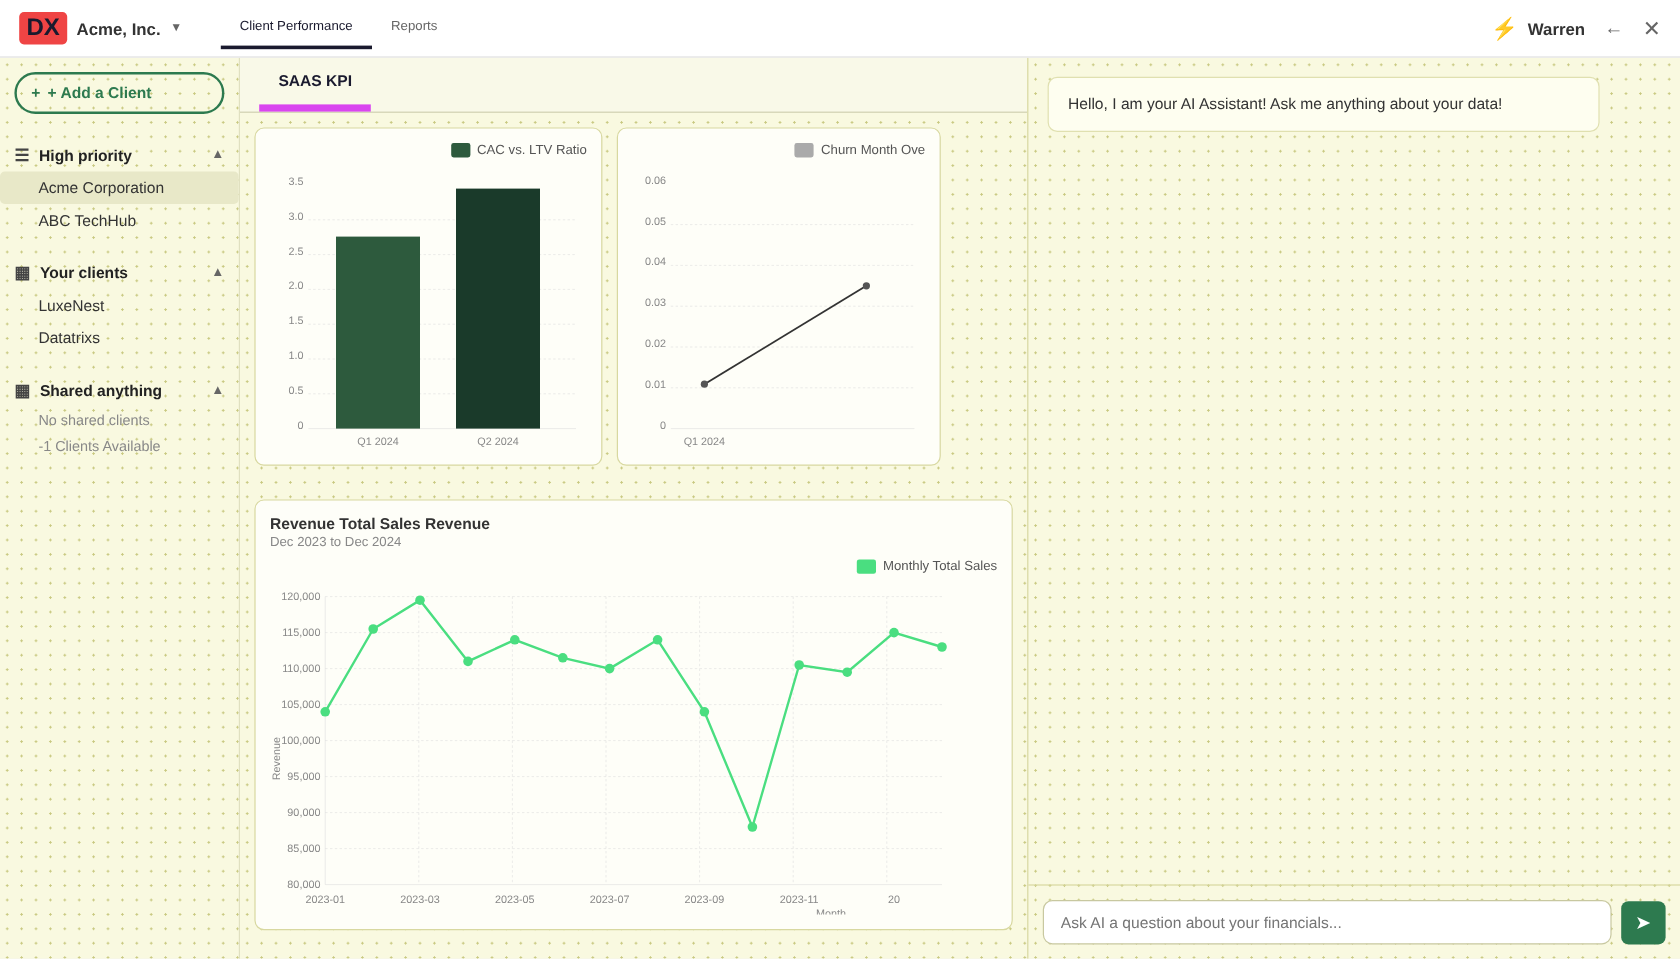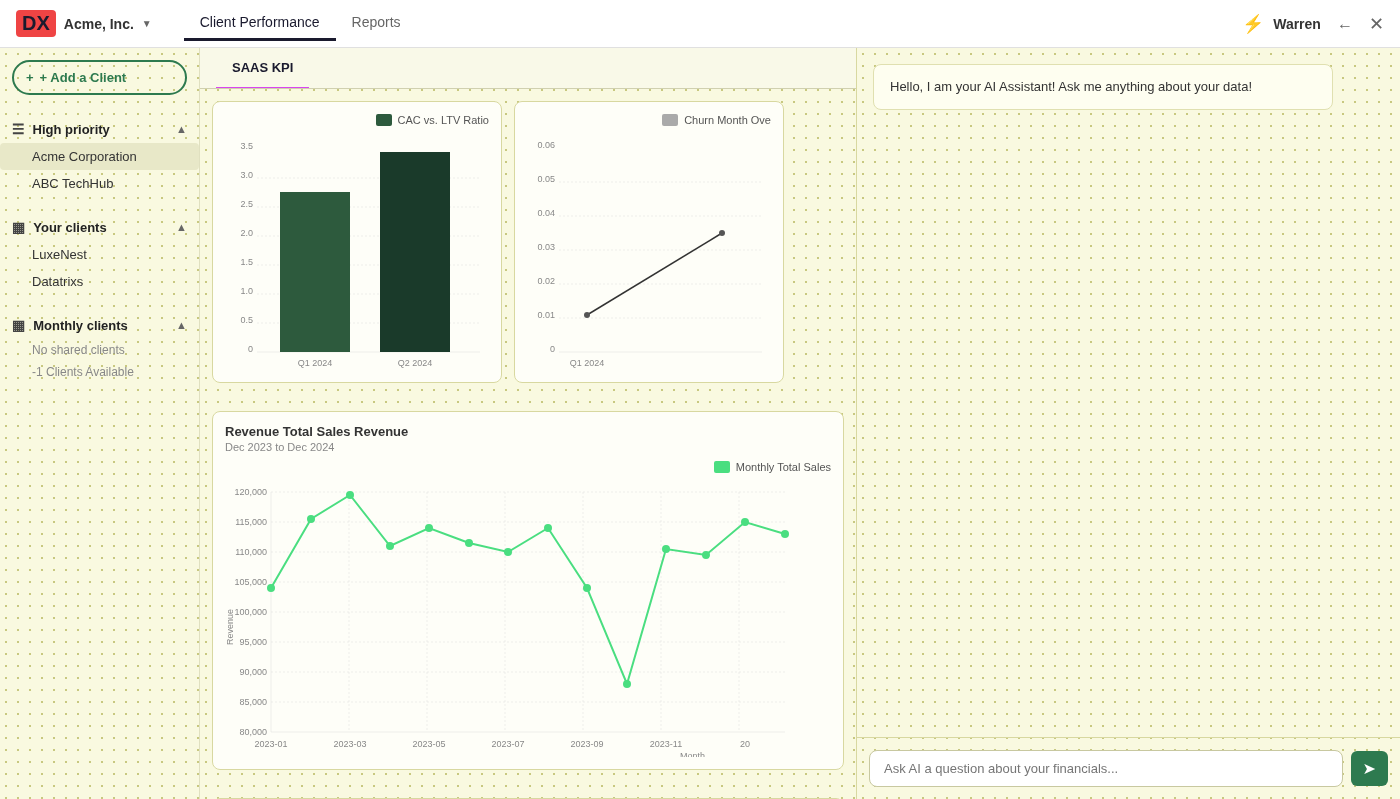--- a/index.html
+++ b/index.html
@@ -8,21 +8,21 @@
     
     .top-nav {
       display: flex; align-items: center; background: #fff; border-bottom: 1px solid #e0e0e0;
       height: 48px; padding: 0 16px; flex-shrink: 0; position: relative;
     }
     .logo-area { display: flex; align-items: center; gap: 8px; margin-right: 24px; }
     .logo-dx { font-weight: 900; font-size: 20px; color: #1a1a2e; background: #ef4444; padding: 2px 6px; border-radius: 4px; }
     .company-name { font-size: 14px; font-weight: 600; color: #333; }
     .chevron-down { font-size: 10px; color: #666; cursor: pointer; }
     .nav-tabs { display: flex; gap: 0; margin-left: 8px; }
-    .nav-tab { padding: 16px 16px; height: 32px; display: flex; align-items: center; font-size: 14px; cursor: pointer; color: #666; border-bottom: 3px solid transparent; }
+    .nav-tab { padding: 16px 16px; height: 32px; display: flex; align-items: center; font-size: 11px; cursor: pointer; color: #666; border-bottom: 3px solid transparent; }
     .nav-tab.active { color: #1a1a2e; border-bottom: 3px solid #1a1a2e; font-weight: 500; }
     .nav-right { margin-left: auto; display: flex; align-items: center; gap: 16px; }
     .ai-assistant { display: flex; align-items: center; gap: 8px; }
     .bolt-icon { color: #f0c800; font-size: 18px; }
     .warren-label { font-size: 14px; font-weight: 600; color: #333; }
     .nav-arrow { cursor: pointer; color: #666; font-size: 16px; }
     .nav-close { cursor: pointer; color: #666; font-size: 18px; font-weight: 300; }
 
     
     .main-layout { display: flex; flex: 1; overflow: hidden; }
@@ -36,21 +36,21 @@
     .section-icon { font-size: 14px; color: #444; }
     .collapse-icon { font-size: 11px; color: #666; }
     .sidebar-item { padding: 6px 12px 6px 32px; font-size: 13px; color: #333; cursor: pointer; border-radius: 4px; }
     .sidebar-item.active { background: #e8e8c8; font-weight: 500; }
     .sidebar-meta { padding: 4px 12px 4px 32px; font-size: 12px; color: #888; }
 
     
     .content-area { flex: 1; display: flex; flex-direction: column; overflow: hidden; background: #f9f9e8; }
     .content-tabs { background: #f9f9e8; border-bottom: 1px solid #d0d0b0; padding: 0 16px; flex-shrink: 0; display: flex; }
     .content-tab { padding: 12px 16px; font-size: 13px; cursor: pointer; color: #666; border-bottom: 3px solid transparent; }
-    .content-tab.active { color: #1a1a2e; border-bottom: 1px solid #d946ef; font-weight: 600; }
+    .content-tab.active { color: #1a1a2e; border-bottom: 6px solid #d946ef; font-weight: 600; }
     .charts-container { flex: 1; overflow-y: auto; padding: 12px; display: flex; flex-direction: column; gap: 28px; }
 
     
     .chart-row { display: flex; gap: 12px; }
     .chart-card { background: #fefef4; border: 1px solid #d8d8a0; border-radius: 8px; padding: 12px; flex: 1; }
     .chart-full { flex: 1; }
     .chart-title { font-size: 13px; font-weight: 600; color: #333; margin-bottom: 2px; }
     .chart-subtitle { font-size: 11px; color: #888; margin-bottom: 8px; }
     .chart-legend { display: flex; align-items: center; gap: 6px; justify-content: flex-end; margin-bottom: 4px; }
     .legend-box { width: 16px; height: 12px; border-radius: 2px; }
@@ -131,21 +131,21 @@
         <span class="collapse-icon">▲</span>
       </div>
       <div class="sidebar-item">LuxeNest</div>
       <div class="sidebar-item">Datatrixs</div>
     </div>
 
     <div class="sidebar-section">
       <div class="sidebar-section-header">
         <span class="sidebar-section-title">
           <span class="section-icon">▦</span>
-          <span>Monthly clients</span>
+          <span>Shared anything</span>
         </span>
         <span class="collapse-icon">▲</span>
       </div>
       <div class="sidebar-meta">No shared clients</div>
       <div class="sidebar-meta">-1 Clients Available</div>
     </div>
   </div>
 
   <div class="content-area">
     <div class="content-tabs">

